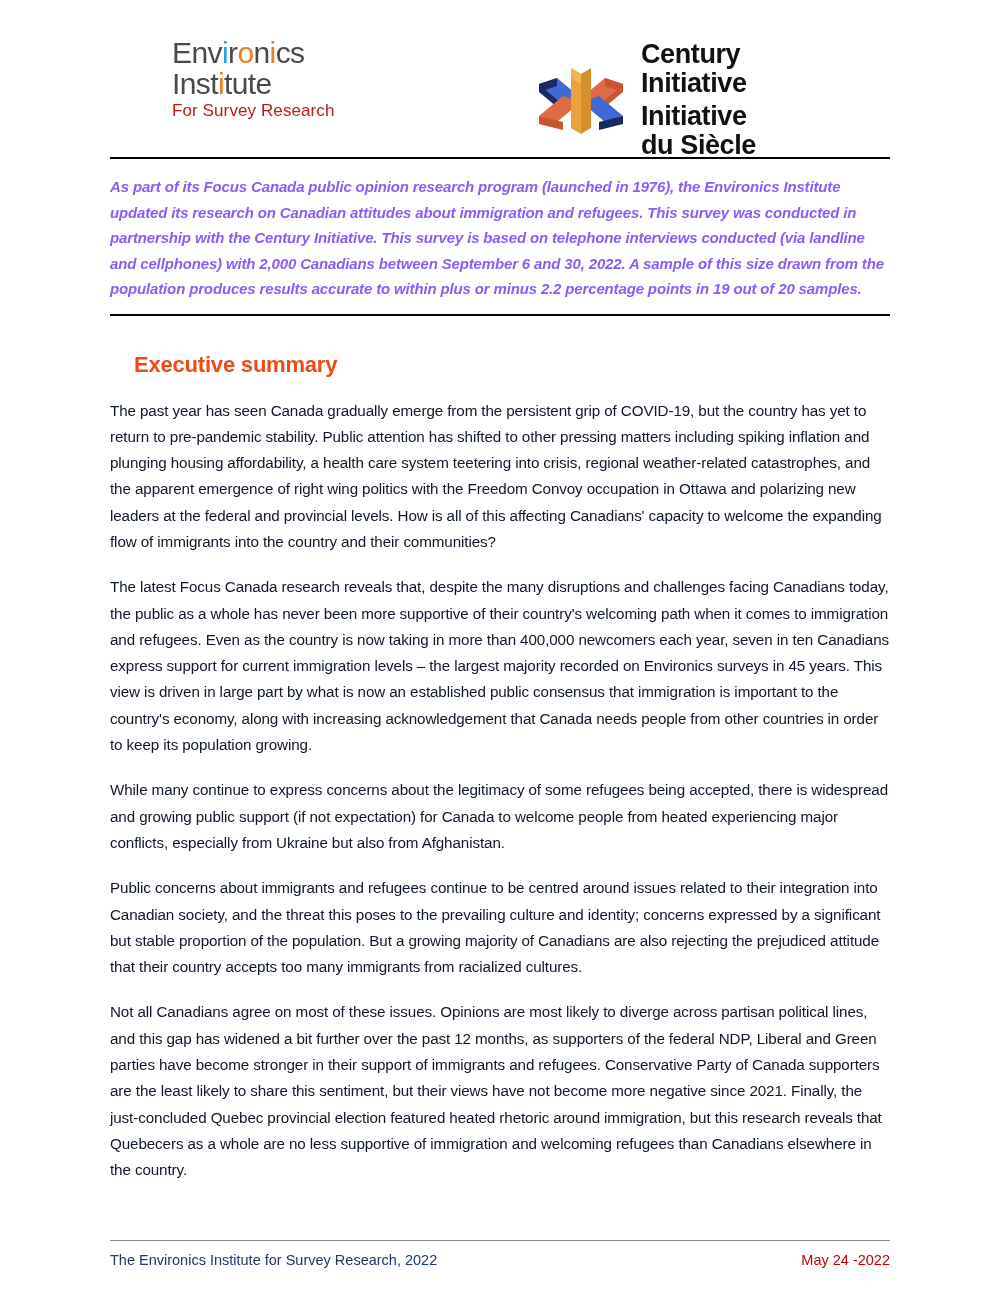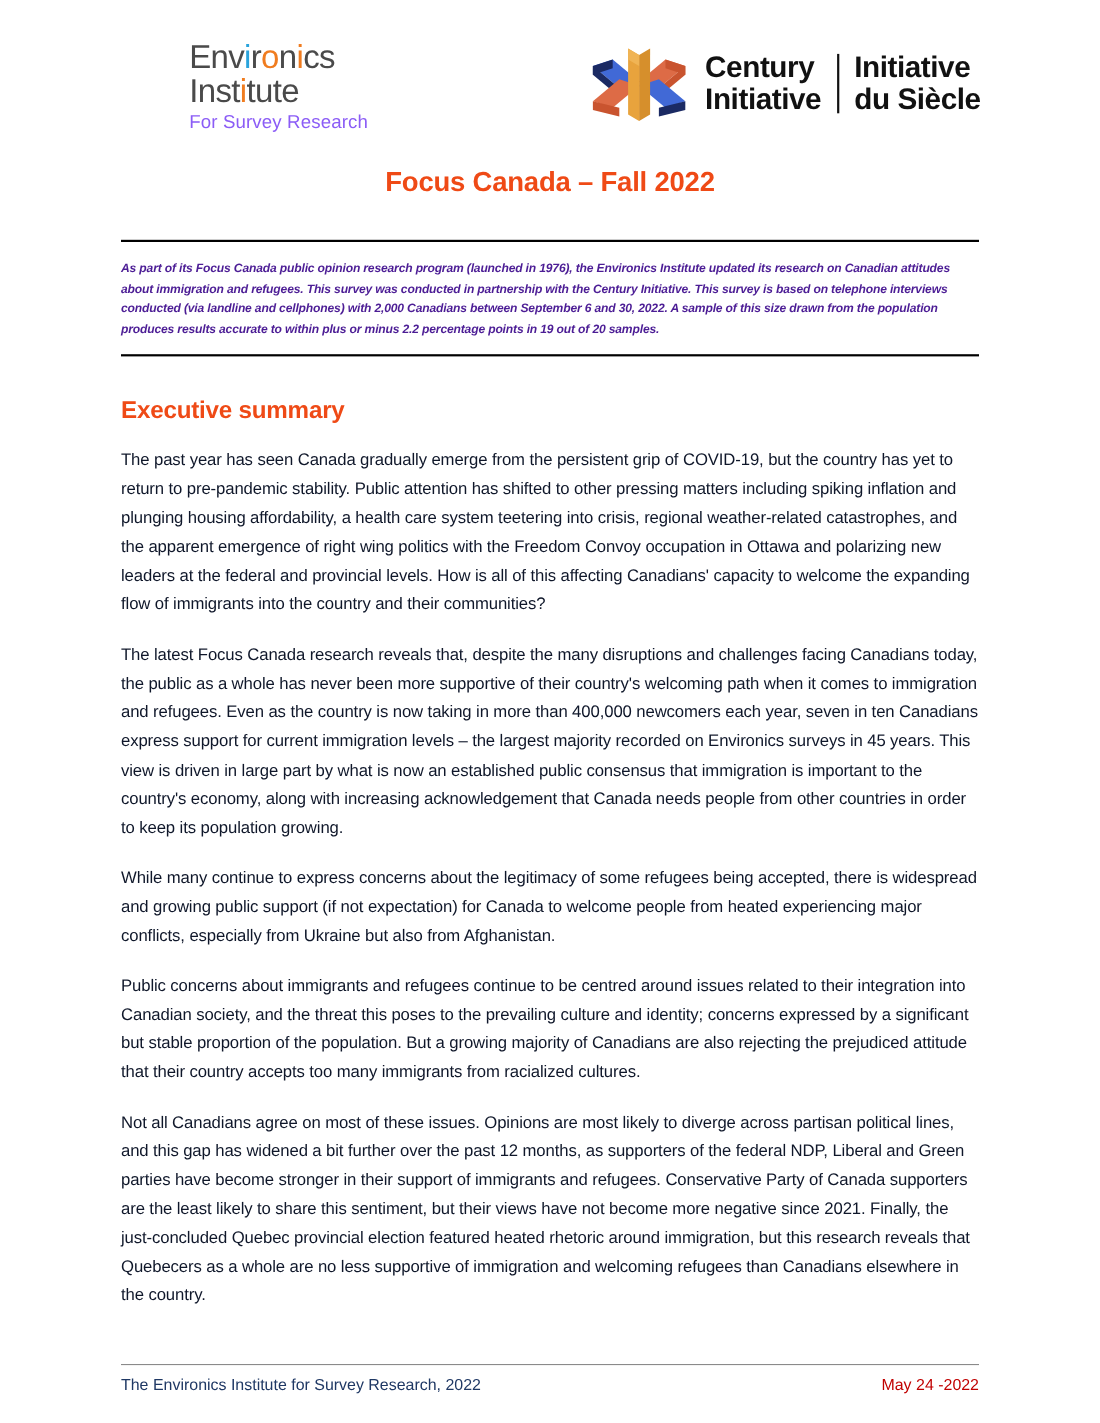--- a/index.html
+++ b/index.html
@@ -41,21 +41,21 @@
   .env-line1, .env-line2 {
     font-weight: normal;
     font-size: 30px;
     letter-spacing: -0.6px;
     color: #4a4a4a;
     font-family: "Liberation Sans", sans-serif;
   }
   .env-line2 { margin-top: 1px; }
   .env-tag {
     font-size: 17px;
-    color: #8b5cf6;
+    color: #b91c1c;
     margin-top: 3px;
     letter-spacing: 0.1px;
     text-align: right;
   }
   .dot-blue { color: #29a3dc; }
   .dot-orange { color: #f07c1f; }
 
   .century-logo {
     position: absolute;
     left: 425px;
@@ -65,20 +65,21 @@
   }
   .century-mark {
     width: 92px;
     height: 72px;
     margin-right: 14px;
     flex: 0 0 auto;
   }
   .century-text {
     display: flex;
     align-items: stretch;
+    flex-direction: column;
   }
   .century-en, .century-fr {
     font-weight: bold;
     font-size: 27px;
     line-height: 1.08;
     color: #111111;
     letter-spacing: -0.4px;
     white-space: nowrap;
   }
   .century-divider {
@@ -109,36 +110,37 @@
   .rule {
     height: 2px;
     background: #000000;
     margin: 0;
   }
   .rule-top { margin-top: 37px; }
   .rule-bottom { margin-top: 12px; }
 
   
   .abstract {
-    font-size: 11px;
+    font-size: 15px;
     font-style: italic;
     font-weight: bold;
     line-height: 1.70;
-    color: #4c1d95;
+    color: #8b5cf6;
     margin-top: 15px;
     letter-spacing: -0.15px;
   }
 
   
   .section-heading {
     font-size: 22px;
     font-weight: bold;
     color: #ef4a16;
     margin-top: 36px;
     letter-spacing: -0.2px;
+    margin-left: 24px;
   }
 
   .body-copy p {
     font-size: 15.2px;
     line-height: 1.73;
     color: #0f172a;
     margin: 0 0 19px 0;
     letter-spacing: -0.1px;
     text-align: left;
   }
@@ -206,21 +208,20 @@
         </div>
         <div class="century-divider"></div>
         <div>
           <div class="century-fr">Initiative</div>
           <div class="century-fr">du Siècle</div>
         </div>
       </div>
     </div>
   </div>
 
-  <div class="title-main">Focus Canada – Fall 2022</div>
 
   <div class="rule rule-top"></div>
   <div class="abstract">As part of its Focus Canada public opinion research program (launched in 1976), the Environics Institute updated its research on Canadian attitudes about immigration and refugees. This survey was conducted in partnership with the Century Initiative. This survey is based on telephone interviews conducted (via landline and cellphones) with 2,000 Canadians between September 6 and 30, 2022. A sample of this size drawn from the population produces results accurate to within plus or minus 2.2 percentage points in 19 out of 20 samples.</div>
   <div class="rule rule-bottom"></div>
 
   <div class="section-heading">Executive summary</div>
 
   <div class="body-copy">
     <p>The past year has seen Canada gradually emerge from the persistent grip of COVID-19, but the country has yet to return to pre-pandemic stability.  Public attention has shifted to other pressing matters including spiking inflation and plunging housing affordability, a health care system teetering into crisis, regional weather-related catastrophes, and the apparent emergence of right wing politics with the Freedom Convoy occupation in Ottawa and polarizing new leaders at the federal and provincial levels. How is all of this affecting Canadians' capacity to welcome the expanding flow of immigrants into the country and their communities?</p>
     <p>The latest Focus Canada research reveals that, despite the many disruptions and challenges facing Canadians today, the public as a whole has never been more supportive of their country's welcoming path when it comes to immigration and refugees. Even as the country is now taking in more than 400,000 newcomers each year, seven in ten Canadians express support for current immigration levels – the largest majority recorded on Environics surveys in 45 years. This view is driven in large part by what is now an established public consensus that immigration is important to the country's economy, along with increasing acknowledgement that Canada needs people from other countries in order to keep its population growing.</p>

